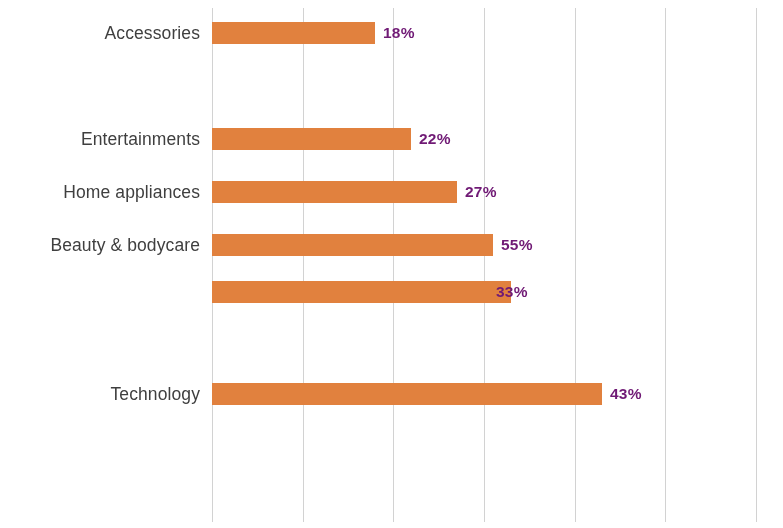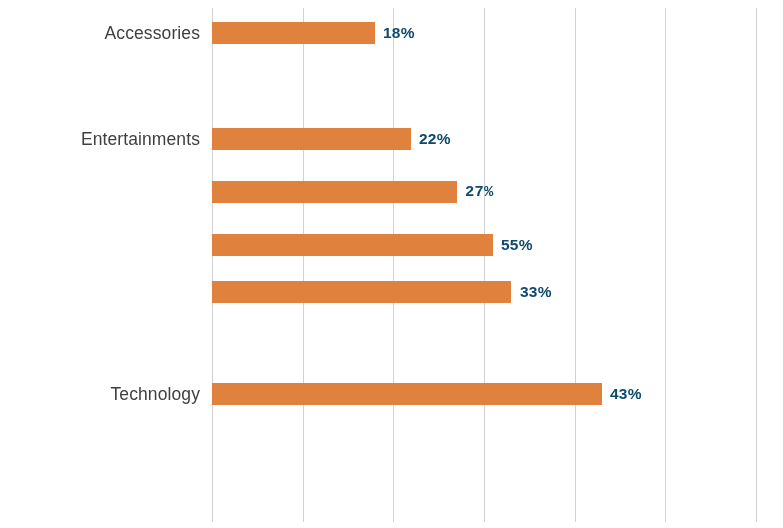--- a/index.html
+++ b/index.html
@@ -64,21 +64,21 @@
     height: 22px;
     background: #e1813e;
   }
   .value-label {
     position: absolute;
     top: 50%;
     transform: translateY(-50%);
     white-space: nowrap;
     font-size: 15.5px;
     font-weight: bold;
-    color: #0c4a6e;
+    color: #701a75;
     letter-spacing: 0.2px;
   }
 </style>
 </head>
 <body>
 
 <div id="chart-root">
 
   <div id="plot-area">
     <div class="gridline" style="left:0px;"></div>
@@ -99,32 +99,34 @@
     </div>
 
 
     <div class="bar-row" style="top:128px;">
       <span class="cat-label">Entertainments</span>
       <div class="bar" style="width:199.4px;"></div>
       <span class="value-label" style="left:411px;">22%</span>
     </div>
 
     <div class="bar-row" style="top:181px;">
+      <span class="cat-label">Home appliances</span>
       <div class="bar" style="width:244.7px;"></div>
-      <span class="value-label" style="left:457px;font-family:Liberation Mono, monospace;">27%</span>
+      <span class="value-label" style="left:457px;">27%</span>
     </div>
 
     <div class="bar-row" style="top:234px;">
+      <span class="cat-label">Beauty &amp; bodycare</span>
       <div class="bar" style="width:281px;"></div>
       <span class="value-label" style="left:493px;">55%</span>
     </div>
 
     <div class="bar-row" style="top:281px;">
       <div class="bar" style="width:299.1px;"></div>
-      <span class="value-label" style="left:512px;">33%</span>
+      <span class="value-label" style="left:488px;">33%</span>
     </div>
 
 
     <div class="bar-row" style="top:383px;">
       <span class="cat-label">Technology</span>
       <div class="bar" style="width:389.7px;"></div>
       <span class="value-label" style="left:602px;">43%</span>
     </div>
 
 

